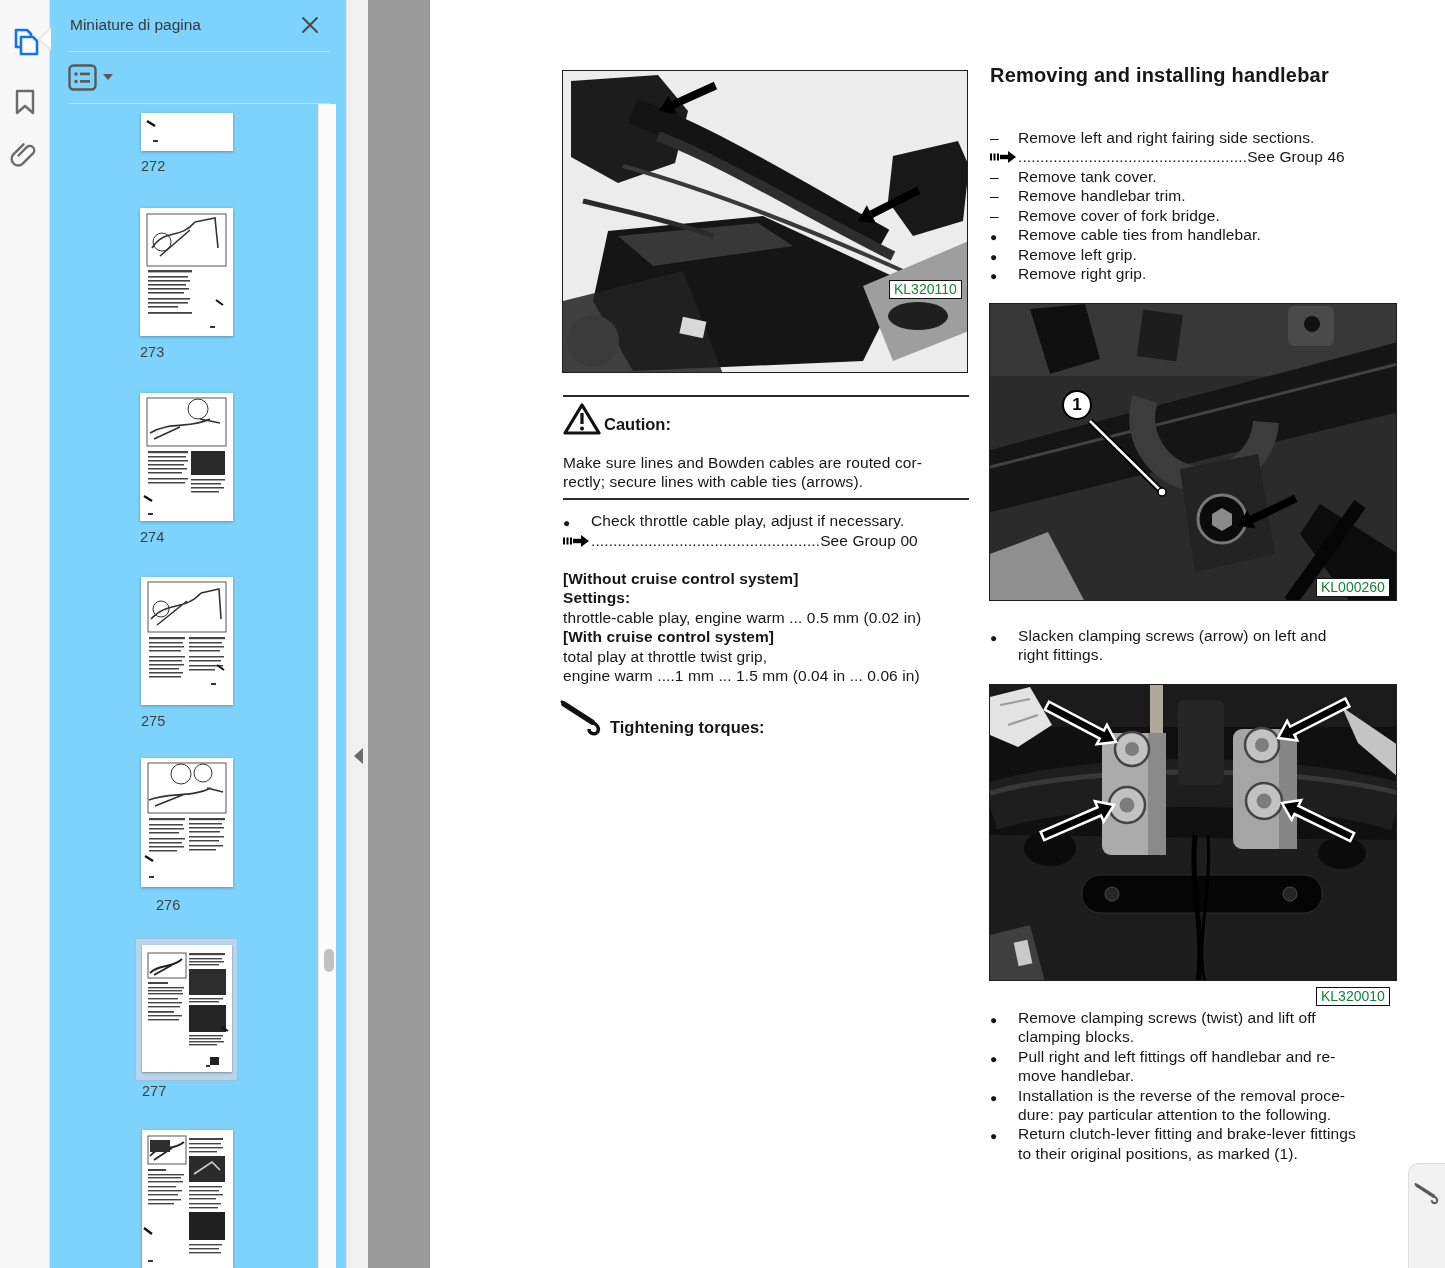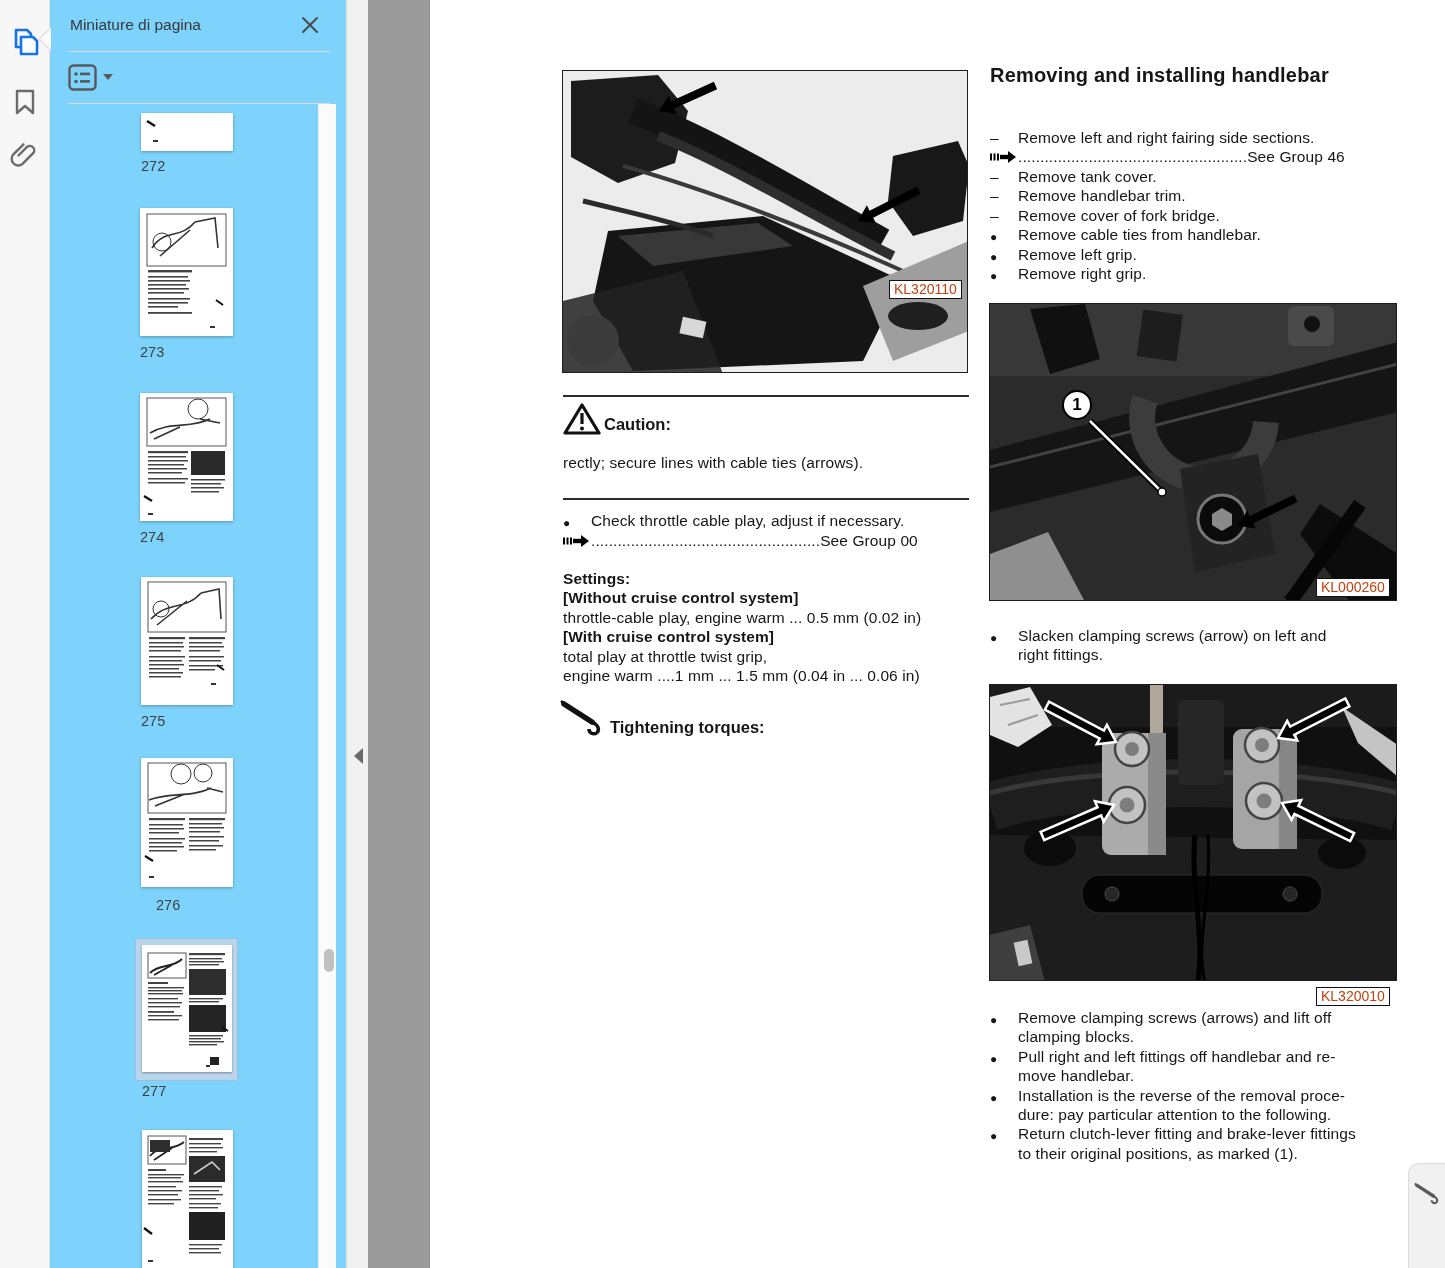--- a/index.html
+++ b/index.html
@@ -33,21 +33,21 @@
 
   
   .page { left:430px; top:0; width:1015px; height:1268px; background:#fff; box-shadow:-1px 0 0 #8f8f8f; z-index:5; }
   .doc { color:#161616; }
   .doc-body { font-size:15.5px; line-height:19.4px; letter-spacing:0.1px; }
   .b { font-weight:bold; }
   .h1 { font-size:20px; font-weight:bold; letter-spacing:0.2px; }
   .rule { background:#2b2b2b; height:1.5px; }
   .fig { border:1px solid #1d1d1d; background:#e9e9e9; overflow:hidden; }
   .fig svg { display:block; }
-  .fig-label { position:absolute; background:#fff; border:1.5px solid #111; font-size:14px; padding:0 4px; line-height:17px; color:#c2410c; }
+  .fig-label { position:absolute; background:#fff; border:1.5px solid #111; font-size:14px; padding:0 4px; line-height:17px; color:#15803d; }
   .step { position:absolute; display:flex; }
   .marker { width:28px; flex:0 0 28px; }
   .callout { position:absolute; width:30px; height:30px; border-radius:50%; background:#fff; border:2.5px solid #000; color:#000; font-size:17px; font-weight:bold; display:flex; align-items:center; justify-content:center; }
 
   
   .corner { left:1408px; top:1163px; width:37px; height:105px; background:#f0f1f0; border-left:1px solid #dcdcdc; border-top:1px solid #dcdcdc; border-top-left-radius:10px; z-index:40; }
 </style>
 </head>
 <body>
 
@@ -84,20 +84,21 @@
     <div class="abs" style="left:133px; top:402px; width:40px; height:34px;">
       <svg width="38" height="34" viewBox="0 0 38 34">
         <polygon points="19,3 36,31 2,31" fill="none" stroke="#111" stroke-width="3.2" stroke-linejoin="round"></polygon>
         <rect x="17.4" y="11" width="3.2" height="11" fill="#111"></rect>
         <circle cx="19" cy="26.5" r="2" fill="#111"></circle>
       </svg>
     </div>
     <div class="abs b" style="left:174px; top:415px; font-size:16.5px;">Caution:</div>
 
     <div class="abs doc-body" style="left:133px; top:453px; width:410px;">
+      <div>Make sure lines and Bowden cables are routed cor-</div>
       <div>rectly; secure lines with cable ties (arrows).</div>
     </div>
 
     <div class="abs rule" style="left:133px; top:498px; width:406px;"></div>
 
     <div class="abs doc-body step" style="left:133px; top:511px; width:410px;">
       <span class="marker" style="font-size:12px; padding-top:3px;">●</span>
       <span>Check throttle cable play, adjust if necessary.</span>
     </div>
     <div class="abs doc-body step" style="left:133px; top:531px; width:410px;">
@@ -109,22 +110,22 @@
               <rect x="7" y="2.5" width="2" height="7"></rect>
           <rect x="10" y="3.8" width="8" height="4.4"></rect>
               <polygon points="18,0 26,6 18,12"></polygon>
             </g>
         </svg>
       </span>
       <span>....................................................See Group 00</span>
     </div>
 
     <div class="abs doc-body" style="left:133px; top:569px; width:412px;">
+      <div class="b">[Without cruise control system]</div>
       <div class="b">Settings:</div>
-      <div class="b">[Without cruise control system]</div>
       <div>throttle-cable play, engine warm ... 0.5 mm (0.02 in)</div>
       <div class="b">[With cruise control system]</div>
       <div>total play at throttle twist grip,</div>
       <div>engine warm ....1 mm ... 1.5 mm (0.04 in ... 0.06 in)</div>
     </div>
 
     <div class="abs" style="left:128px; top:698px; width:50px; height:38px;">
       <svg width="50" height="38" viewBox="0 0 50 38">
         <path d="M6,6 L34,24" stroke="#111" stroke-width="5.5" stroke-linecap="round"></path>
         <path d="M3,3 L9,8" stroke="#111" stroke-width="2.5"></path>
@@ -251,21 +252,21 @@
           <path d="M0,0 L-16,11 L-16,4.5 L-78,4.5 L-78,-4.5 L-16,-4.5 L-16,-11 Z" transform="translate(288,53) rotate(152.8)"></path>
           <path d="M0,0 L-16,11 L-16,4.5 L-78,4.5 L-78,-4.5 L-16,-4.5 L-16,-11 Z" transform="translate(124,120) rotate(-23.4)"></path>
           <path d="M0,0 L-16,11 L-16,4.5 L-78,4.5 L-78,-4.5 L-16,-4.5 L-16,-11 Z" transform="translate(292,118) rotate(205.9)"></path>
         </g>
       </svg>
     </div>
     <div class="abs fig-label" style="left:886px; top:959px;margin-top:28px;">KL320010</div>
 
     <div class="abs doc-body step" style="left:560px; top:1008px; width:418px;">
       <span class="marker" style="font-size:12px; padding-top:3px;">●</span>
-      <span><span>Remove clamping screws (arrows) and lift off</span><br><span>clamping blocks.</span></span>
+      <span><span>Remove clamping screws (twist) and lift off</span><br><span>clamping blocks.</span></span>
     </div>
     <div class="abs doc-body step" style="left:560px; top:1046.8px; width:418px;">
       <span class="marker" style="font-size:12px; padding-top:3px;">●</span>
       <span><span>Pull right and left fittings off handlebar and re-</span><br><span>move handlebar.</span></span>
     </div>
     <div class="abs doc-body step" style="left:560px; top:1085.6px; width:418px;">
       <span class="marker" style="font-size:12px; padding-top:3px;">●</span>
       <span><span>Installation is the reverse of the removal proce-</span><br><span>dure: pay particular attention to the following.</span></span>
     </div>
     <div class="abs doc-body step" style="left:560px; top:1124.4px; width:418px;">

